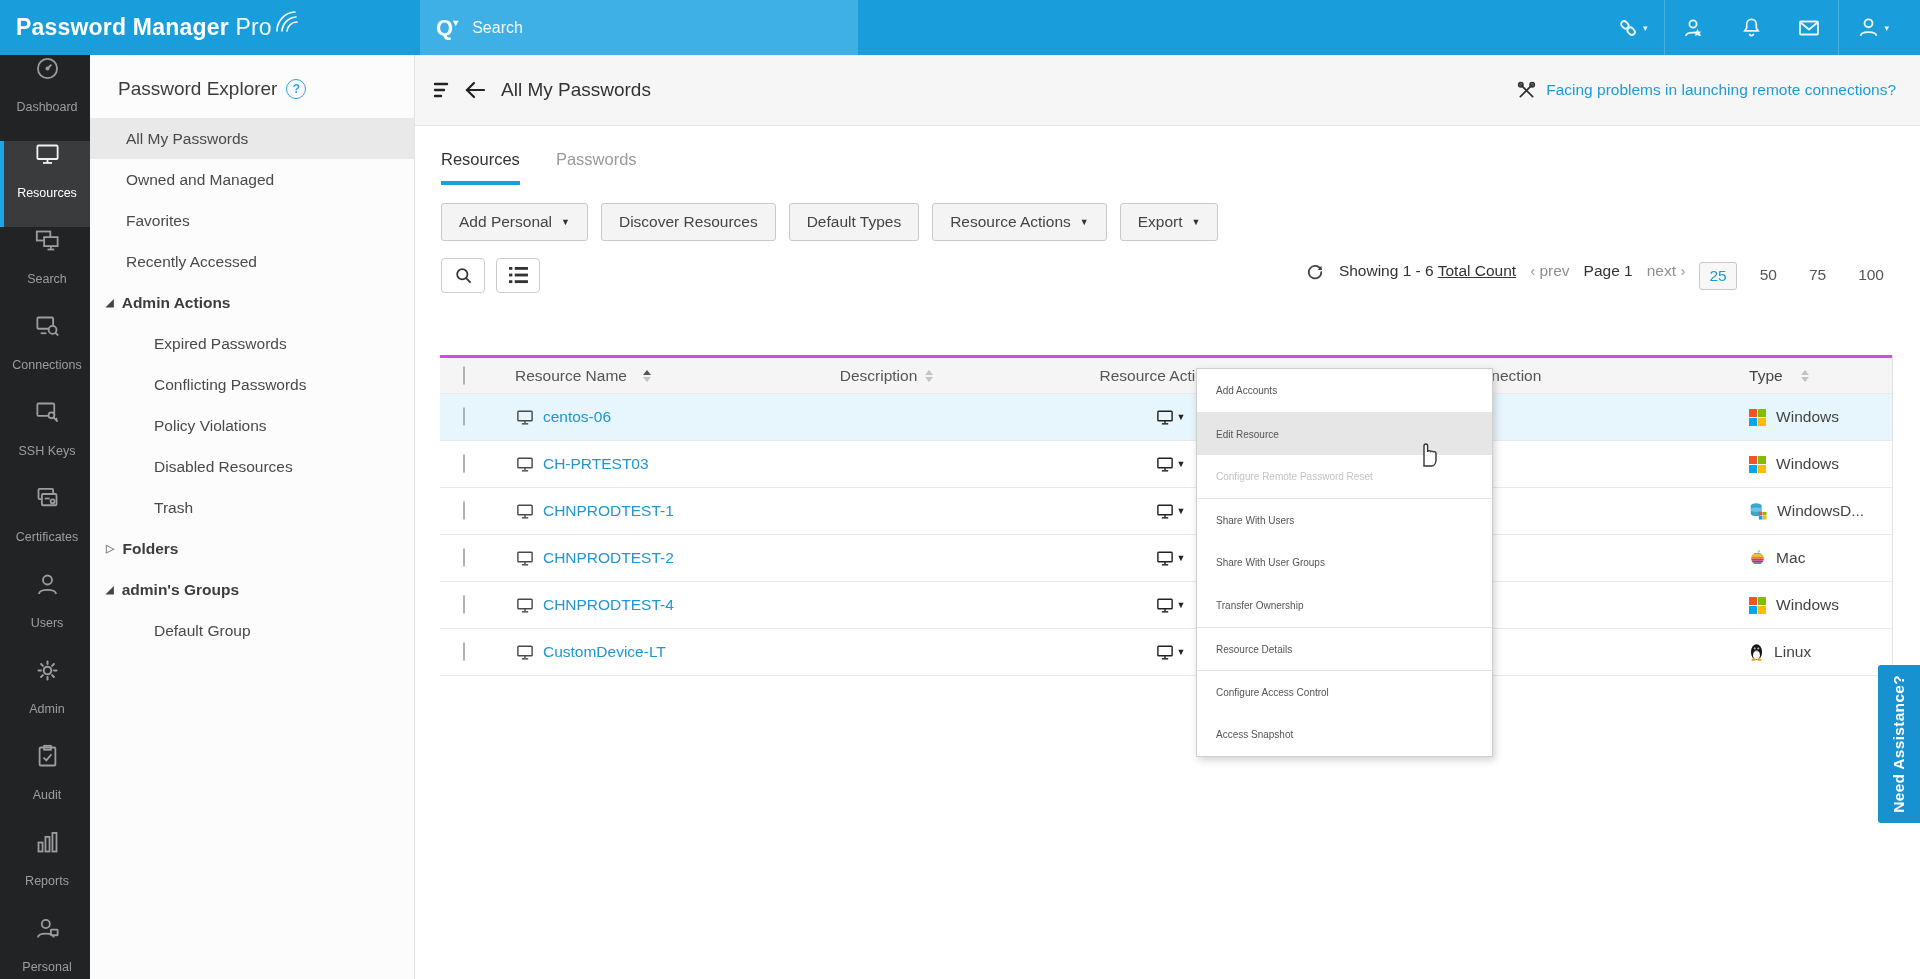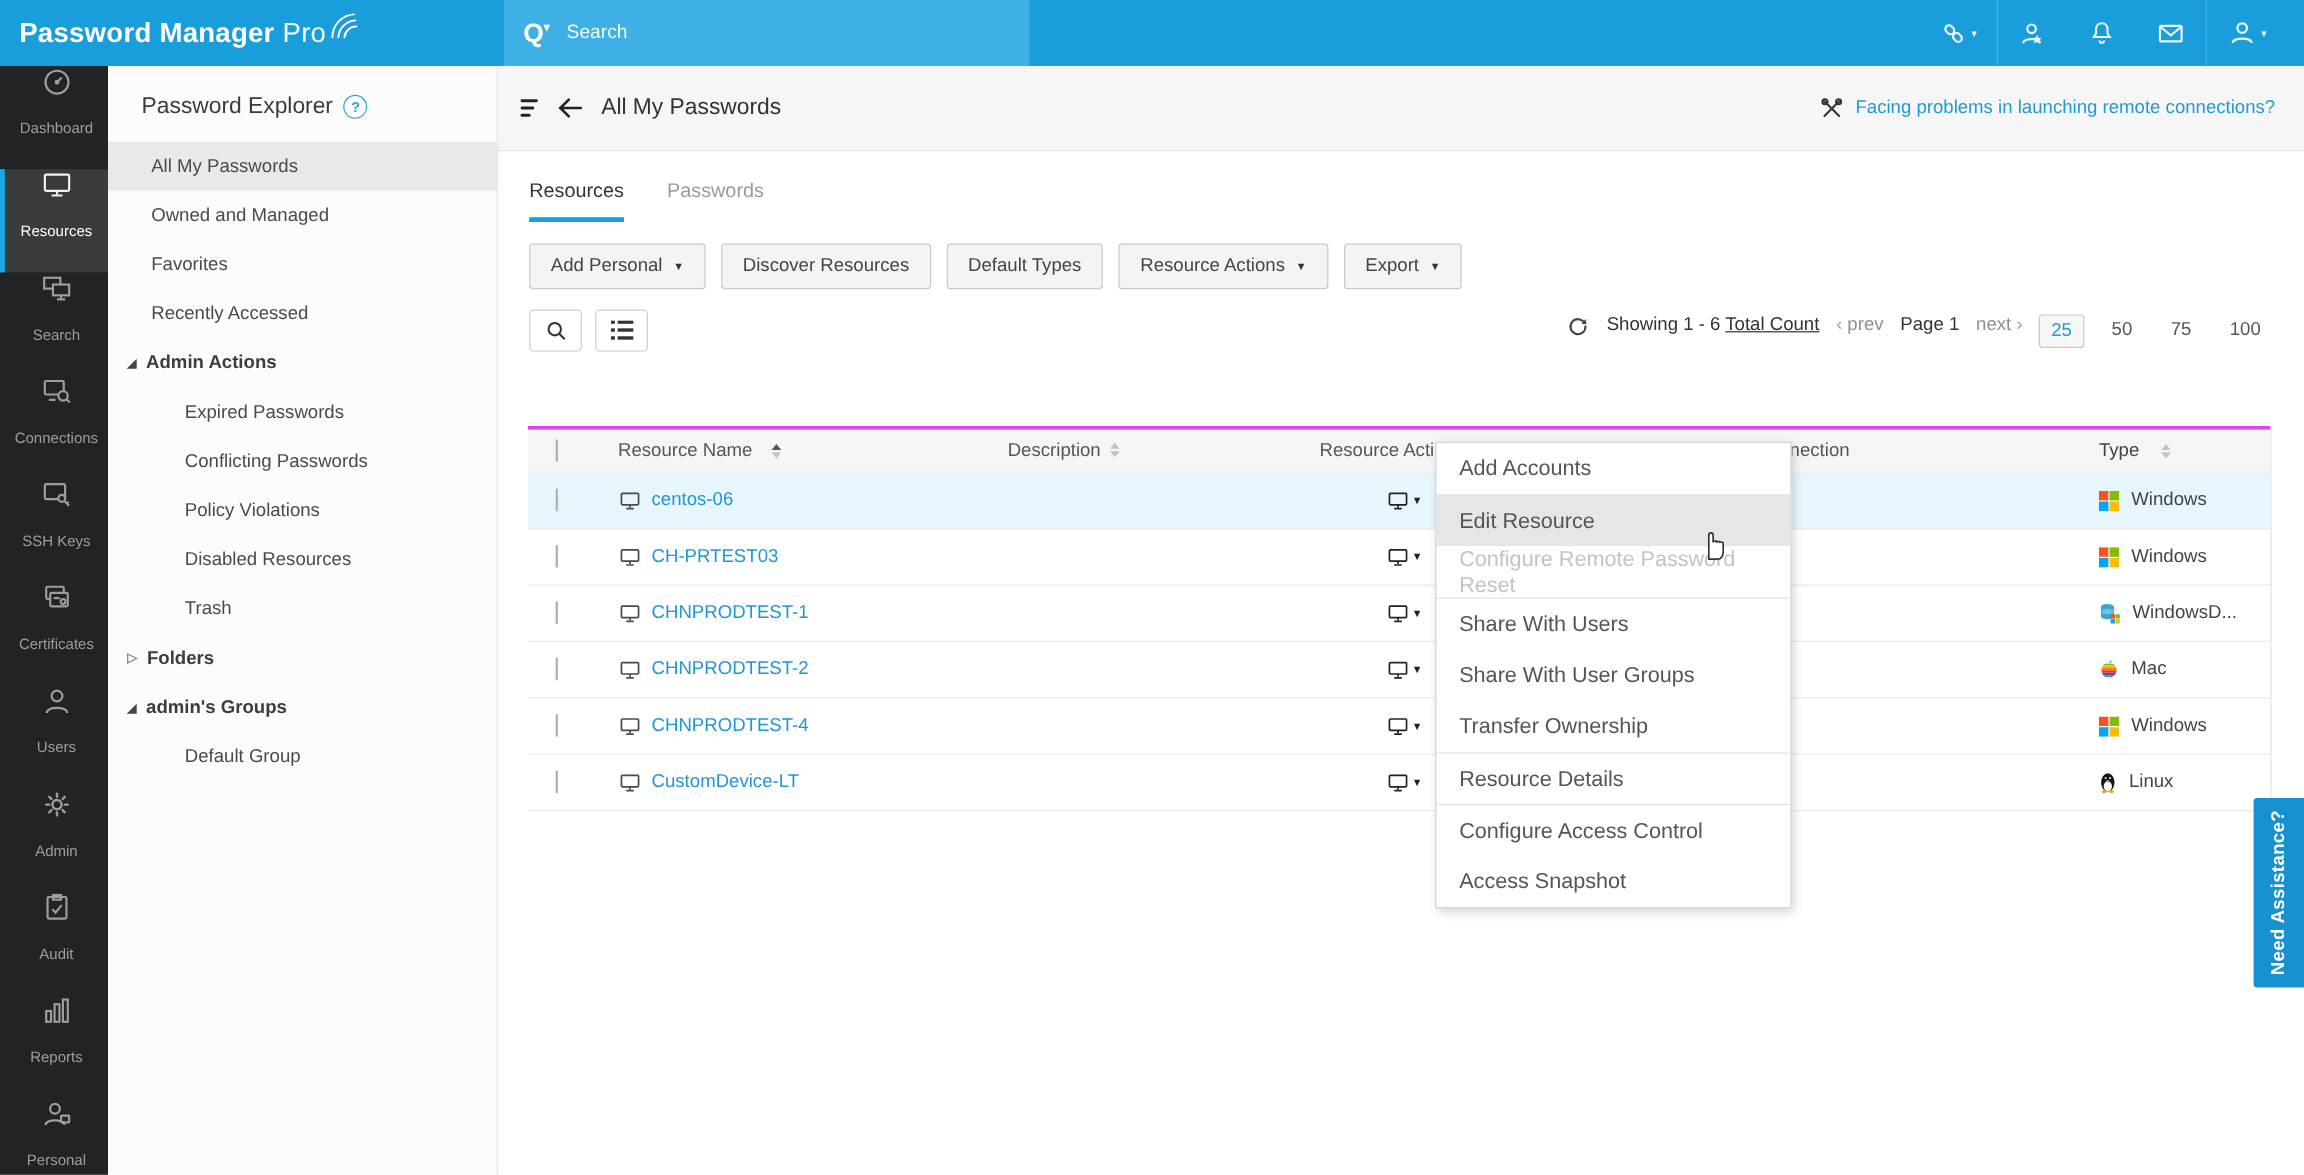--- a/index.html
+++ b/index.html
@@ -82,21 +82,21 @@
   .sort { display:inline-flex; flex-direction:column; gap:2px; margin-left:8px; vertical-align:middle; }
   .sort i { width:0; height:0; border-left:4.5px solid transparent; border-right:4.5px solid transparent; display:block; }
   .sort .up { border-bottom:5px solid #c2c2c2; }
   .sort .dn { border-top:5px solid #c2c2c2; }
   .sort .up.on { border-bottom-color:#555; }
   .actico { display:flex; align-items:center; gap:2px; cursor:pointer; }
   .actico .dcaret { font-size:9px; color:#222; }
 
   
   .menu { position:absolute; left:1196px; top:368px; width:297px; background:#fff; border:1px solid #cfcfcf; box-shadow:2px 3px 8px rgba(0,0,0,.18); z-index:60; }
-  .mi { height:43px; display:flex; align-items:center; padding-left:19px; font-size:18px; color:#555; cursor:pointer; }
+  .mi { height:43px; display:flex; align-items:center; padding-left:19px; font-size:10px; color:#555; cursor:pointer; }
   .mi.hover { background:#e6e6e6; }
   .mi.disabled { color:#c3c3c3; cursor:default; }
   .msep { border-top:1px solid #e4e4e4; }
   .cursor-hand { position:absolute; left:1415px; top:438px; z-index:70; pointer-events:none; }
 
   
   .assist { position:absolute; right:0; top:665px; width:42px; height:158px; background:#1791d0; color:#fff; z-index:55; display:flex; align-items:center; justify-content:center; cursor:pointer; border-radius:3px 0 0 3px; }
   .assist span { writing-mode:vertical-rl; transform:rotate(180deg); font-size:15.5px; font-weight:bold; letter-spacing:.3px; }
 </style>
 </head>

